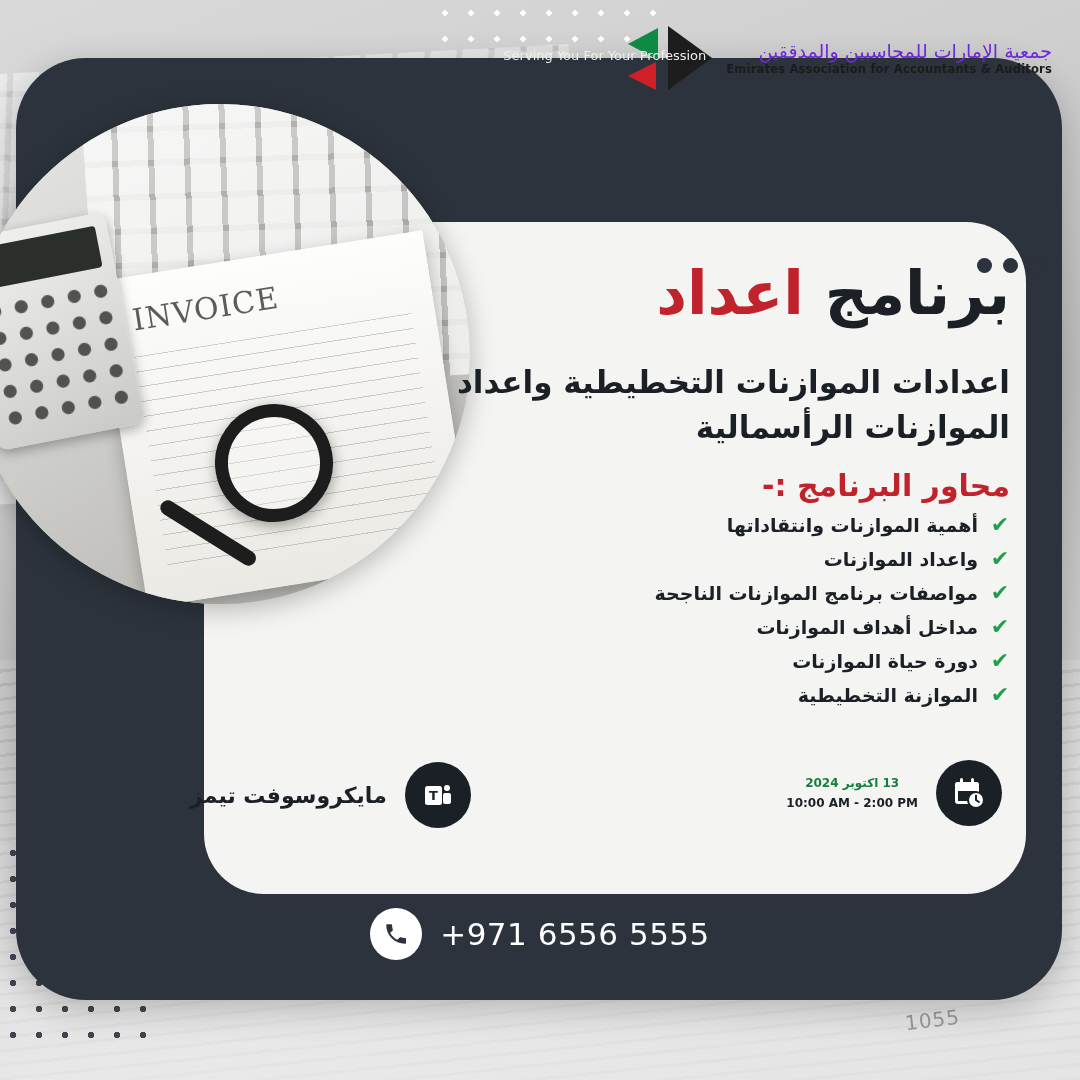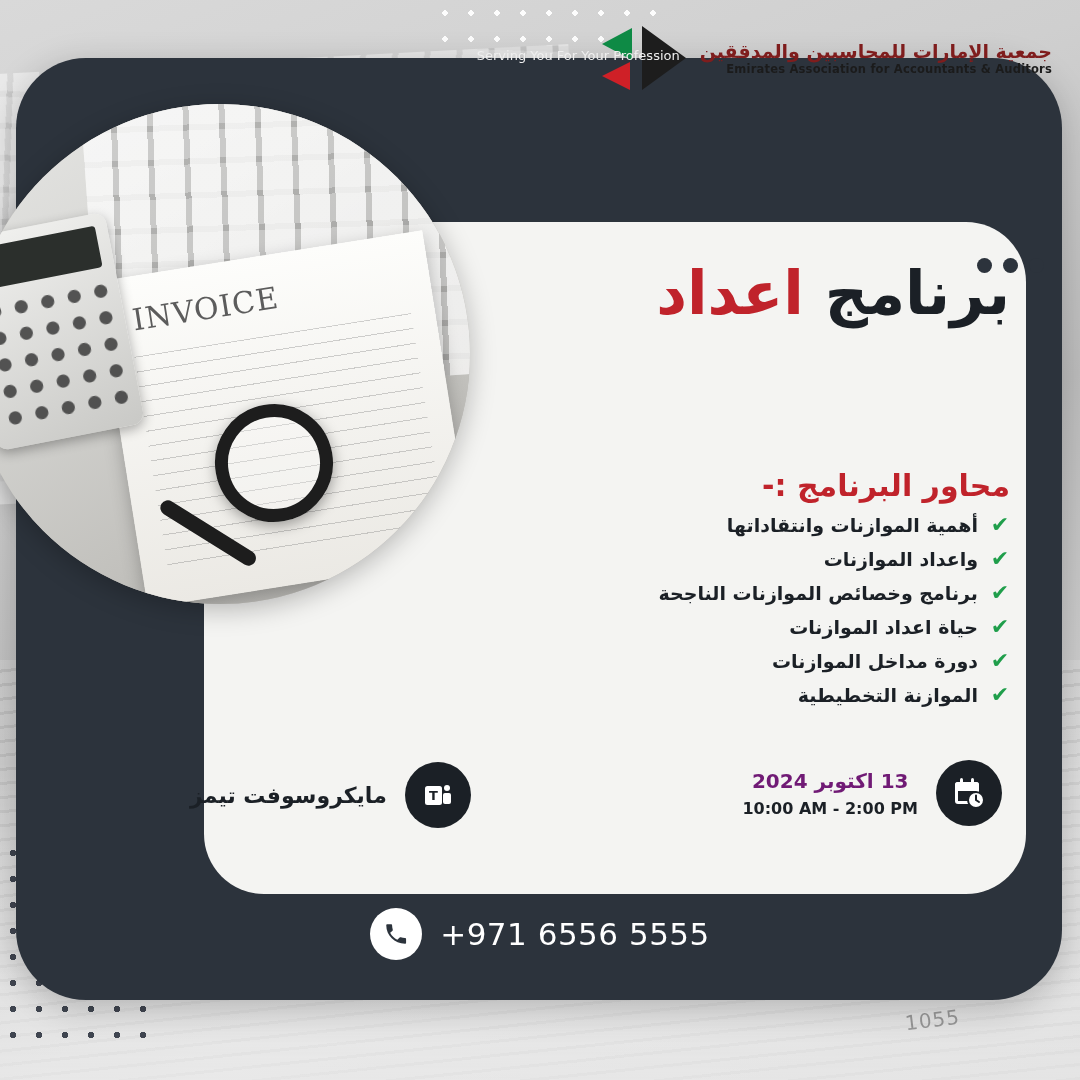--- a/index.html
+++ b/index.html
@@ -178,21 +178,21 @@
   .logo-wrap {
     position: absolute;
     right: 28px; top: 22px;
     display: flex;
     align-items: center;
     gap: 14px;
     direction: rtl;
   }
   .logo-text { text-align: right; }
   .logo-ar {
-    font-size: 19px; font-weight: bold; color: #7f1d1d; line-height: 1.2;
+    font-size: 19px; font-weight: normal; color: #6d28d9; line-height: 1.2;
   }
   .logo-en {
     font-size: 11.5px; font-weight: bold; color: #1b1b1b; letter-spacing: .2px;
     direction: ltr; margin-top: 0;
   }
   .logo-mark {
     position: relative; width: 86px; height: 72px;
   }
   .logo-mark .g {
     position:absolute; left: 2px; top: 6px;
@@ -285,22 +285,22 @@
     display: flex; align-items: center; gap: 18px;
     direction: rtl;
   }
   .circle-icon {
     width: 66px; height: 66px; border-radius: 50%;
     background: #1b2026; color: #fff;
     display: flex; align-items: center; justify-content: center;
     flex: 0 0 auto;
   }
   .date-text { text-align: center; direction: rtl; }
-  .date-text .d1 { font-size: 20px; font-weight: bold; color: #701a75; }
-  .date-text .d2 { font-size: 16px; font-weight: bold; color: #1b2026; margin-top: 6px; direction: ltr; }
+  .date-text .d1 { font-size: 12px; font-weight: bold; color: #15803d; }
+  .date-text .d2 { font-size: 12px; font-weight: bold; color: #1b2026; margin-top: 6px; direction: ltr; }
 
   .platform-block {
     position: absolute;
     left: 190px; top: 762px;
     display: flex; align-items: center; gap: 18px;
     direction: rtl;
   }
   .platform-name { font-size: 22px; font-weight: bold; color: #1b2026; }
 
   
@@ -371,42 +371,43 @@
   <div class="three-dots">
     <i></i>
       <i></i>
       <i></i>
   </div>
   <div class="headline">
     <span>برنامج</span>
     <span class="accent">اعداد</span>
   </div>
 
+  <div class="subhead">اعدادات الموازنات التخطيطية واعداد الموازنات الرأسمالية</div>
 
   <div class="axes-title">محاور البرنامج :-</div>
   <ul class="axes-list">
     <li>
       <span class="check">✔</span>
       <span>أهمية الموازنات وانتقاداتها</span>
     </li>
     <li>
       <span class="check">✔</span>
       <span>واعداد الموازنات</span>
     </li>
     <li>
       <span class="check">✔</span>
-      <span>برنامج وخصائص الموازنات الناجحة</span>
-    </li>
-    <li>
-      <span class="check">✔</span>
-      <span>حياة اعداد الموازنات</span>
-    </li>
-    <li>
-      <span class="check">✔</span>
-      <span>دورة مداخل الموازنات</span>
+      <span>مواصفات برنامج الموازنات الناجحة</span>
+    </li>
+    <li>
+      <span class="check">✔</span>
+      <span>مداخل أهداف الموازنات</span>
+    </li>
+    <li>
+      <span class="check">✔</span>
+      <span>دورة حياة الموازنات</span>
     </li>
     <li>
       <span class="check">✔</span>
       <span>الموازنة التخطيطية</span>
     </li>
   </ul>
 
   <div class="date-block">
     <div class="circle-icon">
       <svg width="36" height="36" viewBox="0 0 36 36" aria-hidden="true">

